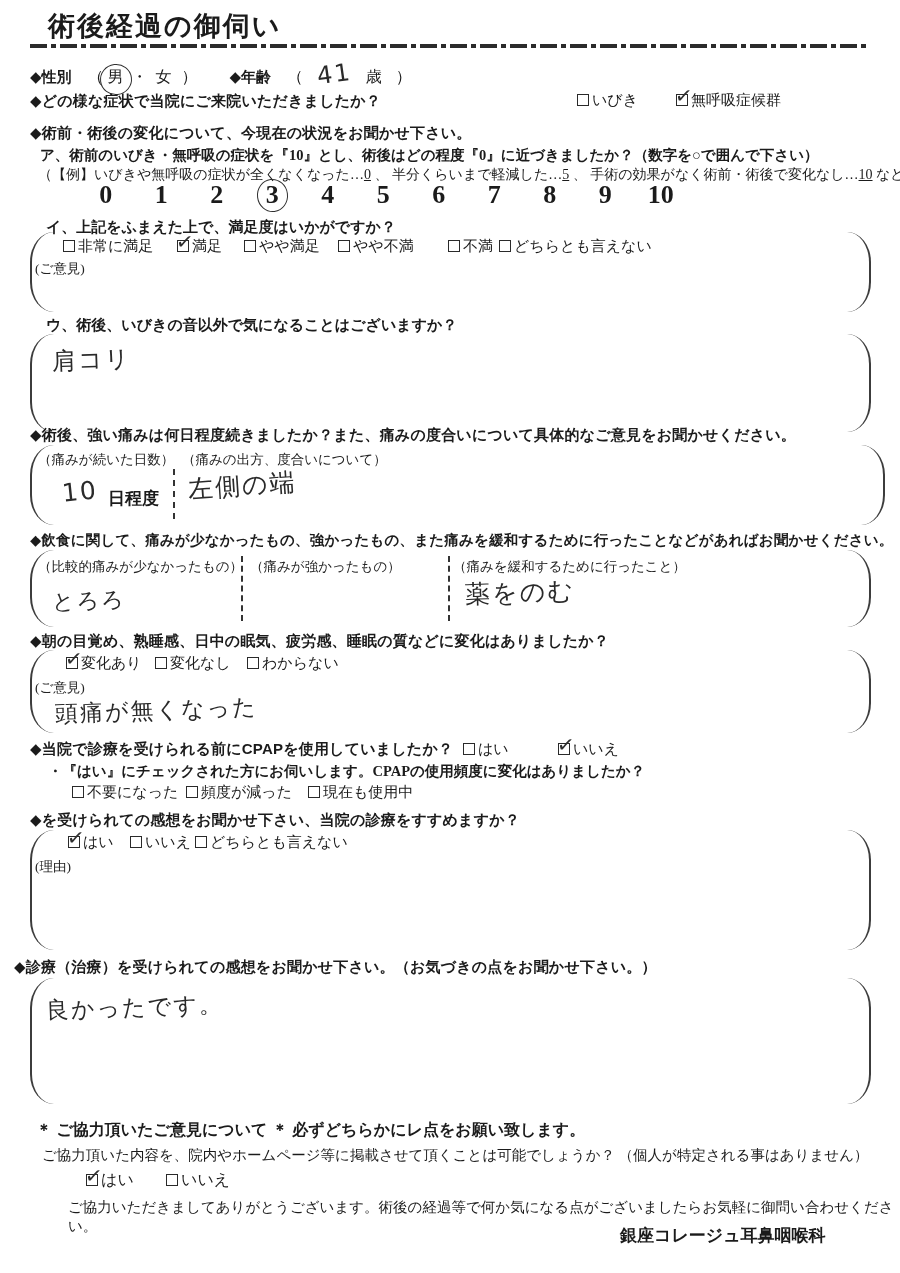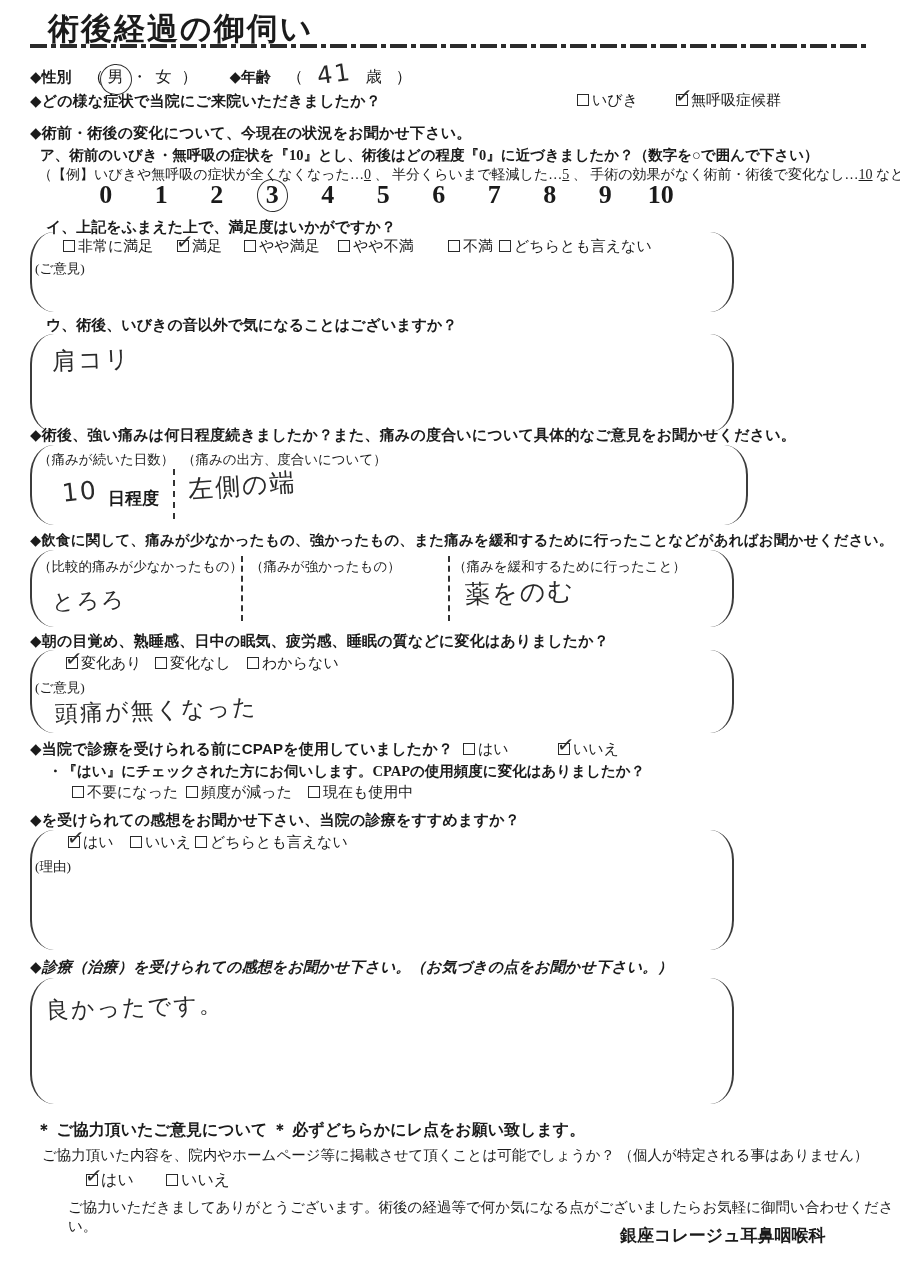--- a/index.html
+++ b/index.html
@@ -6,31 +6,31 @@
   body{
     width:900px;height:1273px;background:#ffffff;position:relative;
     font-family:"Liberation Serif","DejaVu Serif",serif;color:#1b1b1b;
     overflow:hidden;
   }
   .abs{position:absolute;}
   .gothic{font-family:"Liberation Sans","DejaVu Sans",sans-serif;}
   .heading{font-family:"Liberation Sans","DejaVu Sans",sans-serif;font-weight:700;font-size:15px;letter-spacing:0.2px;}
   .subline{font-size:15px;font-weight:600;}
   
-  .title{font-size:31px;font-weight:700;letter-spacing:2px;}
+  .title{font-size:27px;font-weight:700;letter-spacing:2px;}
   .dashline{height:4px;background:repeating-linear-gradient(90deg,#2b2b2b 0 17px,transparent 17px 21px,#2b2b2b 21px 26px,transparent 26px 30px);}
   
   .cb{display:inline-block;width:12px;height:12px;border:1.6px solid #2a2a2a;vertical-align:-1px;margin-right:3px;position:relative;background:#fff;box-sizing:border-box;}
   .cb.checked::after{
     content:"✓";position:absolute;left:-2px;top:-11px;font-size:21px;font-weight:700;color:#2e2e2e;
     font-family:"DejaVu Sans",sans-serif;transform:rotate(6deg);
   }
   .opt{position:absolute;font-size:15px;white-space:nowrap;}
   
-  .bbox{position:absolute;left:30px;width:704px;text-align:right;}
+  .bbox{position:absolute;left:30px;width:841px;text-align:right;}
   .bbox::before{content:"";position:absolute;left:0;top:0;bottom:0;width:24px;
     border-left:2px solid #3c3c3c;border-radius:24px 0 0 24px / 30px 0 0 30px;}
   .bbox::after{content:"";position:absolute;right:0;top:0;bottom:0;width:24px;
     border-right:2px solid #3c3c3c;border-radius:0 24px 24px 0 / 0 30px 30px 0;}
   .paren-label{position:absolute;font-size:13.5px;color:#222;}
   .vdash{position:absolute;top:6px;bottom:6px;border-left:2.2px dashed #333;}
   
   .hw{font-family:"DejaVu Sans",sans-serif;color:#2a2a2a;display:inline-block;transform:rotate(-2deg);letter-spacing:2px;}
   
   .circled{position:relative;display:inline-block;}
@@ -145,21 +145,21 @@
 <span class="opt" style="left:308px;top:783px;"><span class="cb"></span><span>現在も使用中</span></span>
 
 <div class="abs heading" style="left:30px;top:811px;">◆を受けられての感想をお聞かせ下さい、当院の診療をすすめますか？</div>
 <div class="bbox" style="top:830px;height:120px;">
   <span class="opt" style="left:38px;top:3px;"><span class="cb checked"></span><span>はい</span></span>
   <span class="opt" style="left:100px;top:3px;"><span class="cb"></span><span>いいえ</span></span>
   <span class="opt" style="left:165px;top:3px;"><span class="cb"></span><span>どちらとも言えない</span></span>
   <span class="paren-label" style="left:5px;top:28px;">(理由)</span>
 </div>
 
-<div class="abs heading" style="left:30px;top:958px;font-style:italic;">◆診療（治療）を受けられての感想をお聞かせ下さい。（お気づきの点をお聞かせ下さい。）</div>
+<div class="abs heading" style="left:14px;top:958px;">◆診療（治療）を受けられての感想をお聞かせ下さい。（お気づきの点をお聞かせ下さい。）</div>
 <div class="bbox" style="top:978px;height:126px;">
   <span class="hw" style="position:absolute;left:16px;top:14px;font-size:23px;">良かったです。</span>
 </div>
 
 <div class="abs gothic" style="left:36px;top:1120px;font-size:16px;font-weight:700;">
   <span>＊ ご協力頂いたご意見について ＊ </span><span style="font-weight:800;">必ずどちらかにレ点をお願い致します。</span>
 </div>
 <div class="abs q" style="left:42px;top:1146px;font-size:14.5px;">ご協力頂いた内容を、院内やホームページ等に掲載させて頂くことは可能でしょうか？ （個人が特定される事はありません）</div>
 <span class="opt" style="left:86px;top:1170px;font-size:16px;"><span class="cb checked"></span><span>はい</span></span>
 <span class="opt" style="left:166px;top:1170px;font-size:16px;"><span class="cb"></span><span>いいえ</span></span>

